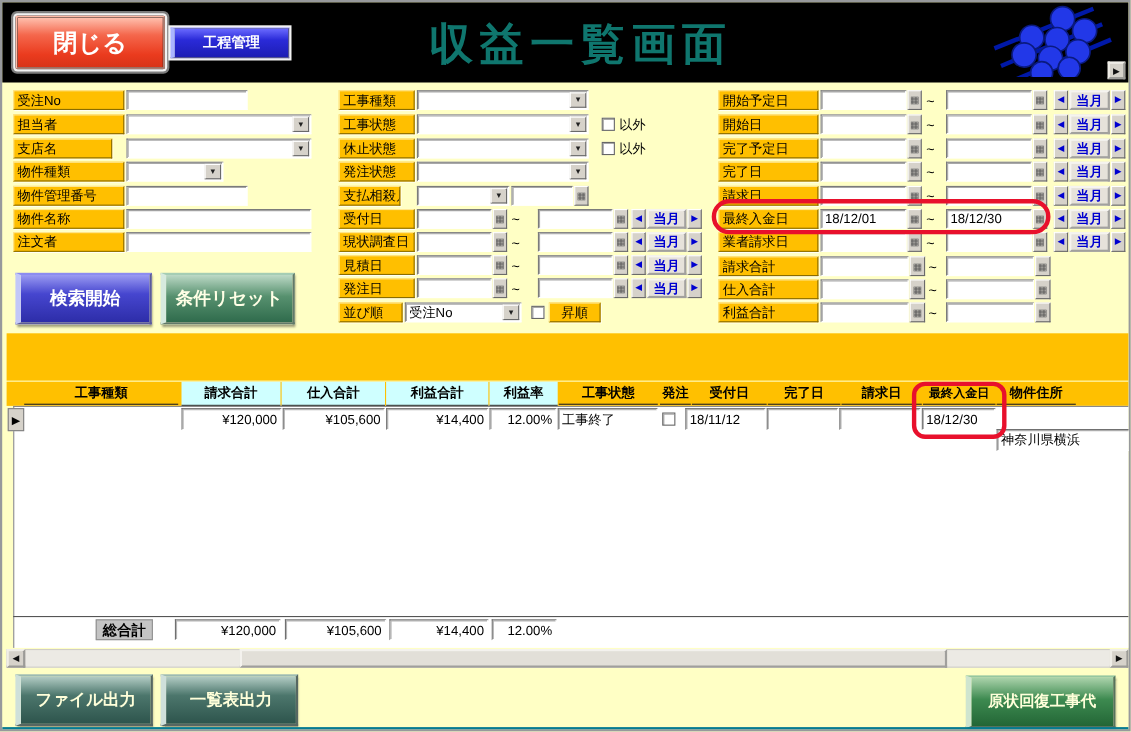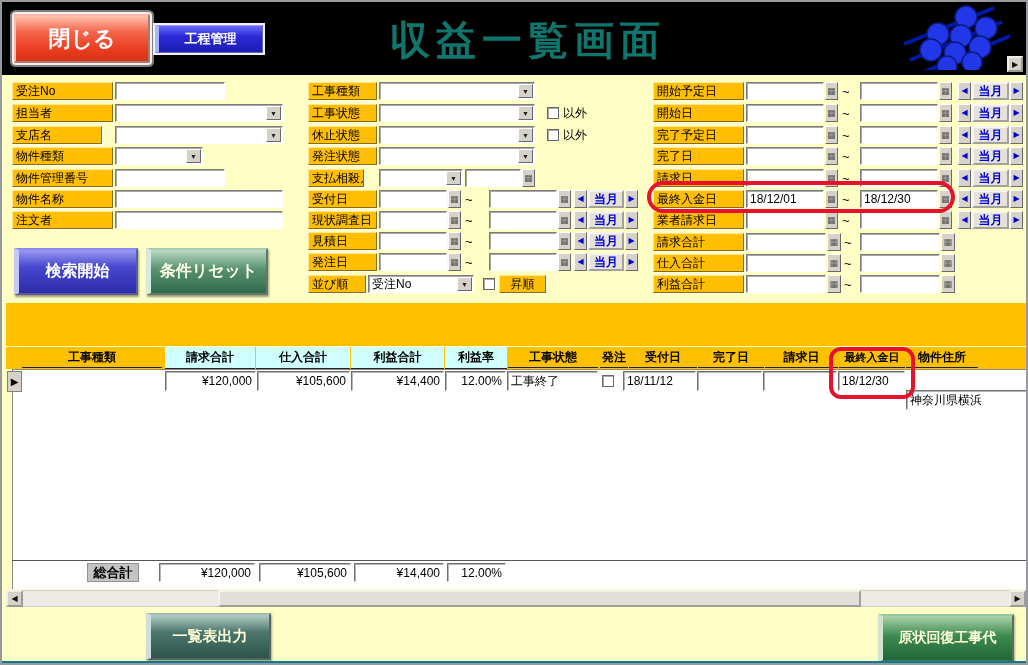--- a/index.html
+++ b/index.html
@@ -304,20 +304,21 @@
   <div class="a cell cell-num" style="left:157px;top:561px;width:96px;height:19px">¥120,000</div>
   <div class="a cell cell-num" style="left:257px;top:561px;width:92px;height:19px">¥105,600</div>
   <div class="a cell cell-num" style="left:352px;top:561px;width:90px;height:19px">¥14,400</div>
   <div class="a cell cell-num" style="left:445px;top:561px;width:59px;height:19px">12.00%</div>
 
   <div class="a sb-track" style="left:4px;top:588px;width:1020px;height:17px"></div>
   <div class="a sb-btn" style="left:4px;top:588px;width:17px;height:17px">◀</div>
   <div class="a sb-thumb" style="left:216px;top:588px;width:643px;height:17px"></div>
   <div class="a sb-btn" style="left:1007px;top:588px;width:17px;height:17px">▶</div>
 
+  <button class="a bigbtn btn-teal" style="left:12px;top:611px;width:125px;height:47px">ファイル出力</button>
   <button class="a bigbtn btn-teal" style="left:144px;top:611px;width:125px;height:47px">一覧表出力</button>
   <button class="a bigbtn btn-report" style="left:876px;top:612px;width:136px;height:48px">原状回復工事代</button>
   <div class="a botline" style="left:0;top:659px;width:1024px;height:3px"></div>
 
   <div class="a redoval" style="left:645px;top:179px;width:308px;height:32px"></div>
   <div class="a redoval" style="left:827px;top:345px;width:86px;height:52px;border-radius:12px"></div>
 
 </div>
 
 </body></html>

